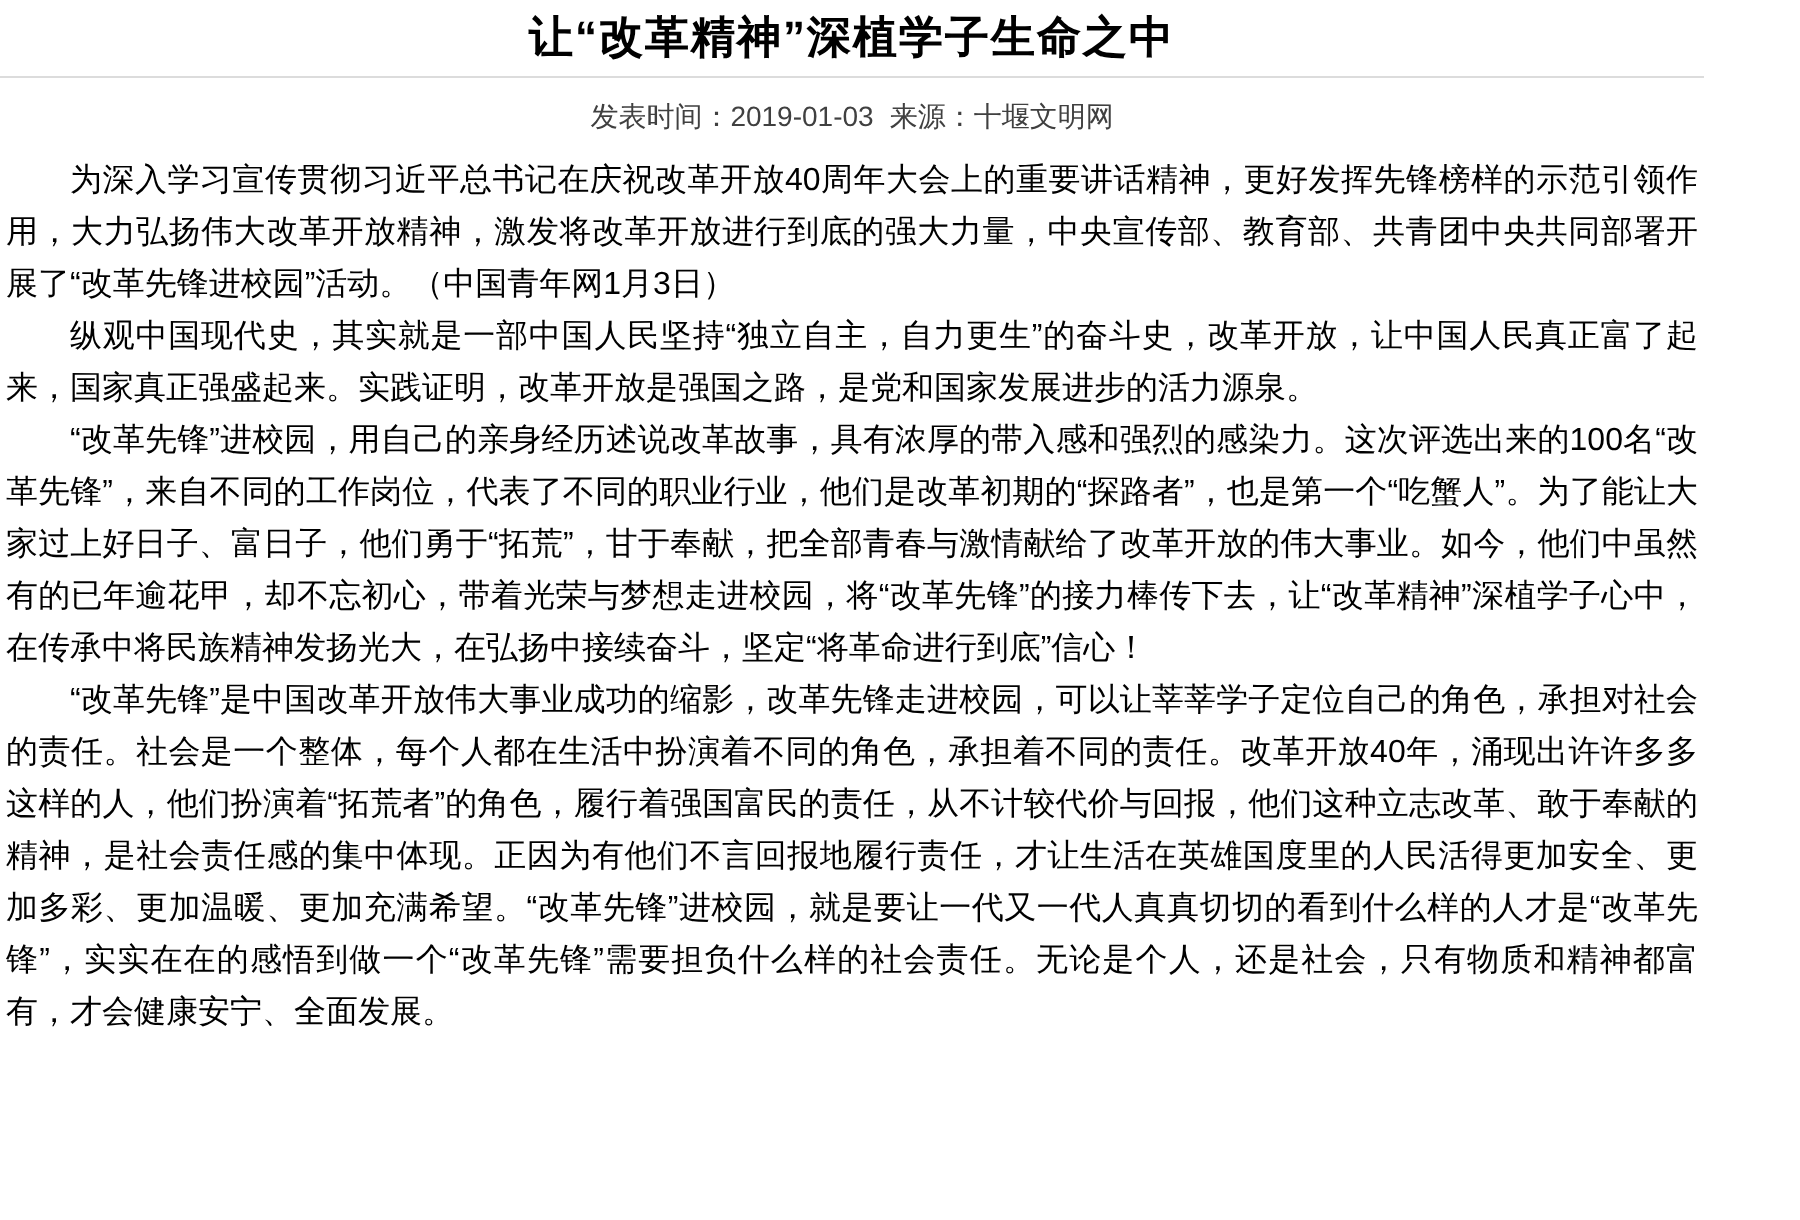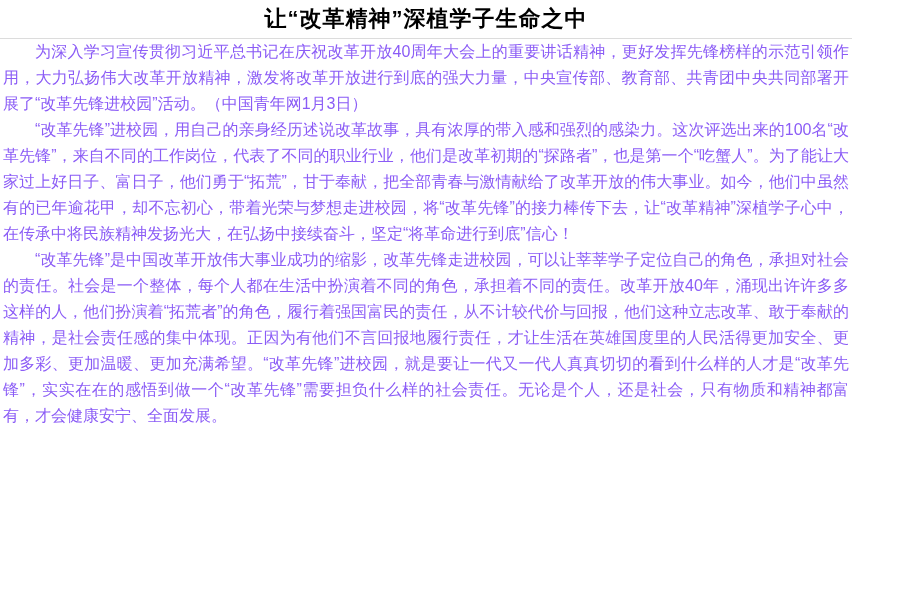--- a/index.html
+++ b/index.html
@@ -38,37 +38,39 @@
     padding: 11px 0 10px 0;
   }
   .meta .gap {
     display: inline-block;
     width: 8px;
   }
   .content {
     padding: 0 3px;
     font-size: 16px;
     line-height: 26px;
-    color: #8b5cf6;
+    color: #000000;
     text-align: justify;
   }
   .content p {
     margin: 0;
     text-indent: 2em;
   }
 </style>
 </head>
 <body>
 
 <div class="page">
 
   <h1 class="title">让“改革精神”深植学子生命之中</h1>
 
   <hr class="divider">
 
+  <div class="meta"><span>发表时间：</span><span>2019-01-03</span><span class="gap"></span><span>来源：</span><span>十堰文明网</span></div>
 
   <div class="content">
     <p>为深入学习宣传贯彻习近平总书记在庆祝改革开放40周年大会上的重要讲话精神，更好发挥先锋榜样的示范引领作用，大力弘扬伟大改革开放精神，激发将改革开放进行到底的强大力量，中央宣传部、教育部、共青团中央共同部署开展了“改革先锋进校园”活动。（中国青年网1月3日）</p>
+    <p>纵观中国现代史，其实就是一部中国人民坚持“独立自主，自力更生”的奋斗史，改革开放，让中国人民真正富了起来，国家真正强盛起来。实践证明，改革开放是强国之路，是党和国家发展进步的活力源泉。</p>
     <p>“改革先锋”进校园，用自己的亲身经历述说改革故事，具有浓厚的带入感和强烈的感染力。这次评选出来的100名“改革先锋”，来自不同的工作岗位，代表了不同的职业行业，他们是改革初期的“探路者”，也是第一个“吃蟹人”。为了能让大家过上好日子、富日子，他们勇于“拓荒”，甘于奉献，把全部青春与激情献给了改革开放的伟大事业。如今，他们中虽然有的已年逾花甲，却不忘初心，带着光荣与梦想走进校园，将“改革先锋”的接力棒传下去，让“改革精神”深植学子心中，在传承中将民族精神发扬光大，在弘扬中接续奋斗，坚定“将革命进行到底”信心！</p>
     <p>“改革先锋”是中国改革开放伟大事业成功的缩影，改革先锋走进校园，可以让莘莘学子定位自己的角色，承担对社会的责任。社会是一个整体，每个人都在生活中扮演着不同的角色，承担着不同的责任。改革开放40年，涌现出许许多多这样的人，他们扮演着“拓荒者”的角色，履行着强国富民的责任，从不计较代价与回报，他们这种立志改革、敢于奉献的精神，是社会责任感的集中体现。正因为有他们不言回报地履行责任，才让生活在英雄国度里的人民活得更加安全、更加多彩、更加温暖、更加充满希望。“改革先锋”进校园，就是要让一代又一代人真真切切的看到什么样的人才是“改革先锋”，实实在在的感悟到做一个“改革先锋”需要担负什么样的社会责任。无论是个人，还是社会，只有物质和精神都富有，才会健康安宁、全面发展。</p>
   </div>
 
 </div>
 
 </body></html>

